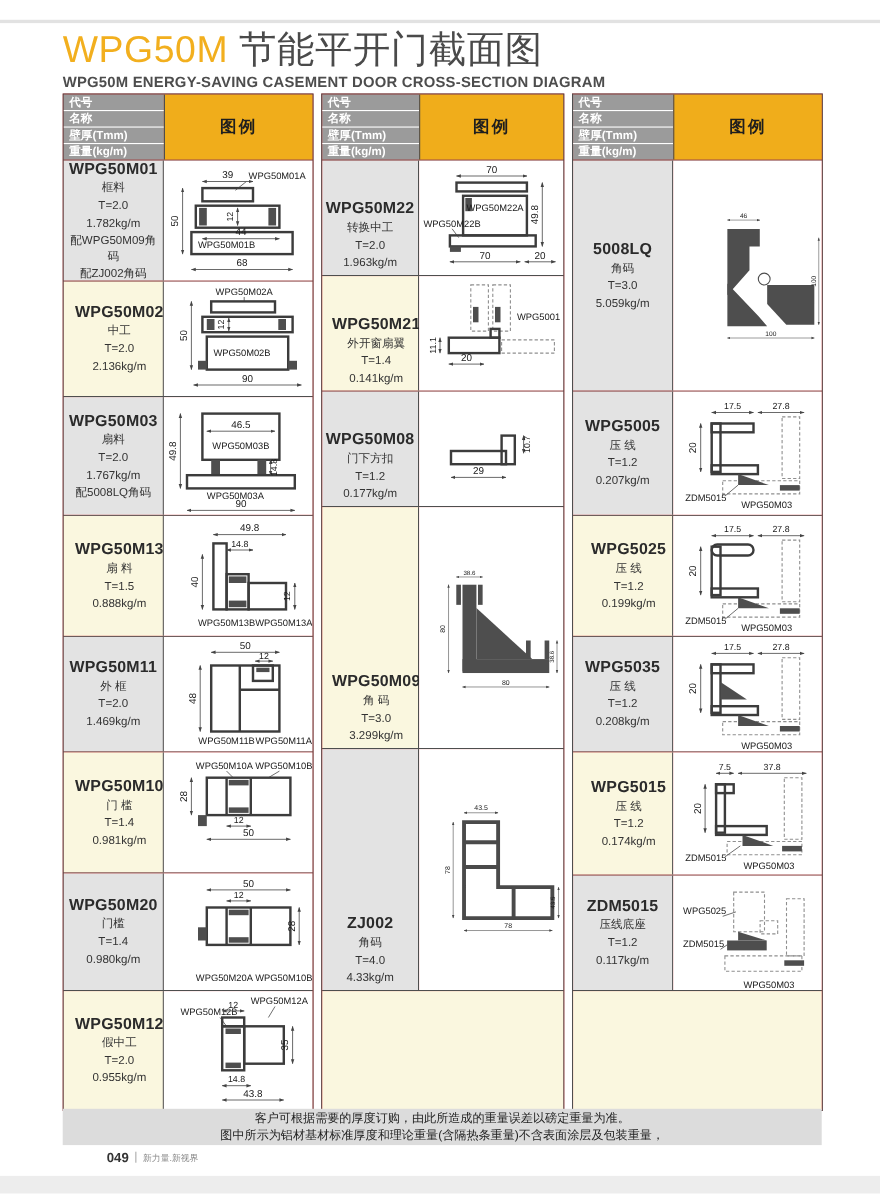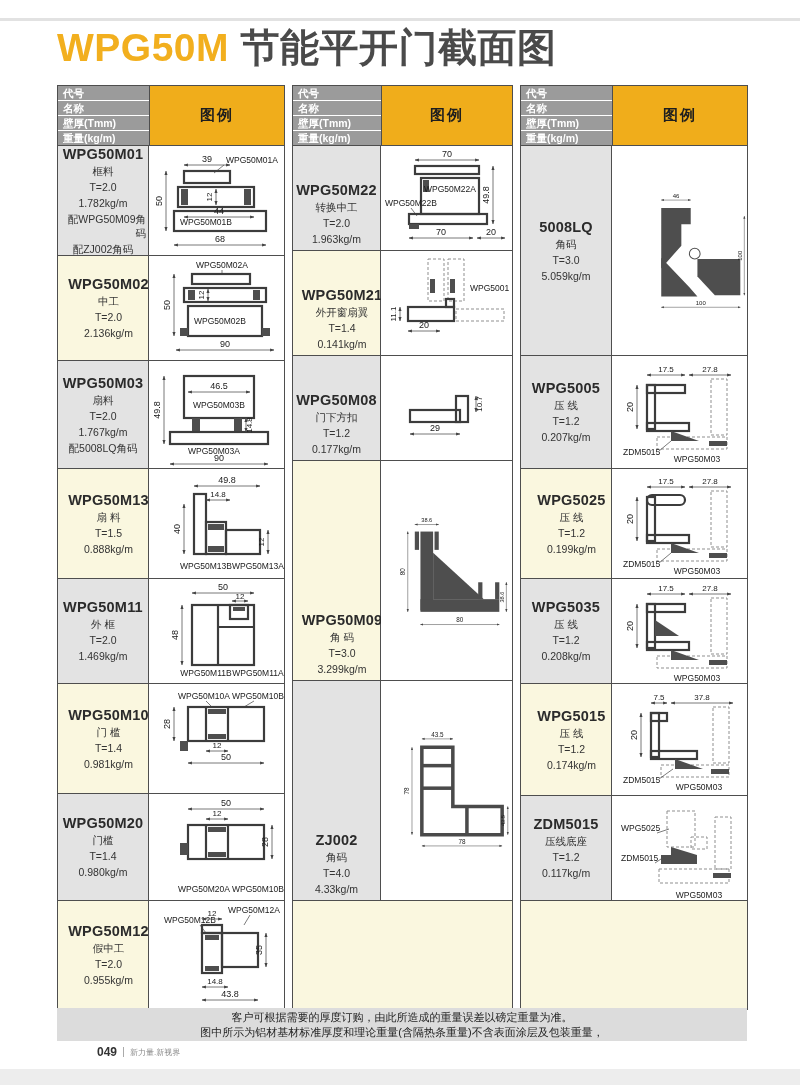--- a/index.html
+++ b/index.html
@@ -4,21 +4,21 @@
 <style>
   * { margin:0; padding:0; box-sizing:border-box; }
   html,body { background:#fff; }
   body {
     width:800px; height:1085px; position:relative;
     font-family:"Liberation Sans","DejaVu Sans",sans-serif; color:#333;
     overflow:hidden;
   }
   .toprule { position:absolute; top:18px; left:0; width:800px; height:3px; background:#e2e2e2; }
   .titlebar { position:absolute; left:57px; top:27px; }
-  .titlebar h1 { font-size:39px; line-height:1.1; font-weight:bold; letter-spacing:0.5px; }
+  .titlebar h1 { font-size:34px; line-height:1.1; font-weight:normal; letter-spacing:0.5px; }
   .titlebar h1 .ycode { color:#F2AF1E; }
   .titlebar h1 .cn { color:#4a4a4a; }
   .subtitle { font-size:13.5px; font-weight:bold; color:#4d4d4d; margin-top:3px; letter-spacing:0.2px; }
 
   .table-wrap { position:absolute; left:57px; top:85px; display:flex; gap:7px; }
   .grp { display:flex; flex-direction:column; border:1px solid #4e4e4e; background:#ef4444; }
   .g1 { width:228px; } .g2 { width:221px; } .g3 { width:228px; }
 
   .ghead { display:flex; height:60px; border-bottom:1px solid #4e4e4e; flex:none; }
   .hl { display:flex; flex-direction:column; background:#9B9B9B; }
@@ -26,21 +26,21 @@
   .hl div { flex:1; color:#fff; font-size:10.5px; font-weight:bold; padding:1px 0 0 5px; border-bottom:1px solid #fff; line-height:13px; }
   .hl div:last-child { border-bottom:none; }
   .hy { flex:1; background:#F0AD1B; border-left:1px solid #4e4e4e;
         display:flex; align-items:center; justify-content:center;
         font-size:15px; font-weight:bold; color:#1e1e1e; letter-spacing:2px; }
 
   .row { display:flex; border-bottom:1px solid #4e4e4e; flex:none; }
   .row:last-child { border-bottom:none; }
   .lcell { border-right:1px solid #4e4e4e; display:flex; flex-direction:column;
            justify-content:center; align-items:center; gap:2px; text-align:center; padding:4px 2px; }
-  .g1 .lcell,.g3 .lcell { width:91px;text-align:right; } .g2 .lcell { width:88px;justify-content:flex-end; }
+  .g1 .lcell,.g3 .lcell { width:91px; } .g2 .lcell { width:88px;justify-content:flex-end; }
   .bgGray  { background:#E3E3E3; }
   .bgCream { background:#FAF7DF;padding-left:13px; }
   .code { font-size:14.5px; font-weight:bold; color:#2b2b2b; letter-spacing:0.2px; }
   .ln { font-size:10.5px; color:#333; line-height:14px; }
   .dcell { flex:1; background:#fff; display:flex; align-items:center; justify-content:center; overflow:hidden; }
   .rowEmpty { flex:1; }
 
   svg text { font-family:"Liberation Sans","DejaVu Sans",sans-serif; }
   .dtx  { font-size:9px;  fill:#1a1a1a; }
   .dt8  { font-size:8px;  fill:#1a1a1a; }
@@ -70,20 +70,21 @@
     <marker id="ar" viewBox="0 0 10 10" refX="9" refY="5" markerWidth="5.5" markerHeight="5.5" orient="auto-start-reverse">
       <path d="M0,1.5 L10,5 L0,8.5 z" fill="#444"></path>
     </marker>
   </defs>
 </svg>
 
 <div class="toprule"></div>
 
 <div class="titlebar">
   <h1><span class="ycode">WPG50M</span> <span class="cn">节能平开门截面图</span></h1>
+  <div class="subtitle">WPG50M ENERGY-SAVING CASEMENT DOOR CROSS-SECTION DIAGRAM</div>
 </div>
 
 <div class="table-wrap">
 
   <div class="grp g1">
     <div class="ghead">
       <div class="hl">
         <div>代号</div>
         <div>名称</div>
         <div>壁厚(Tmm)</div>

